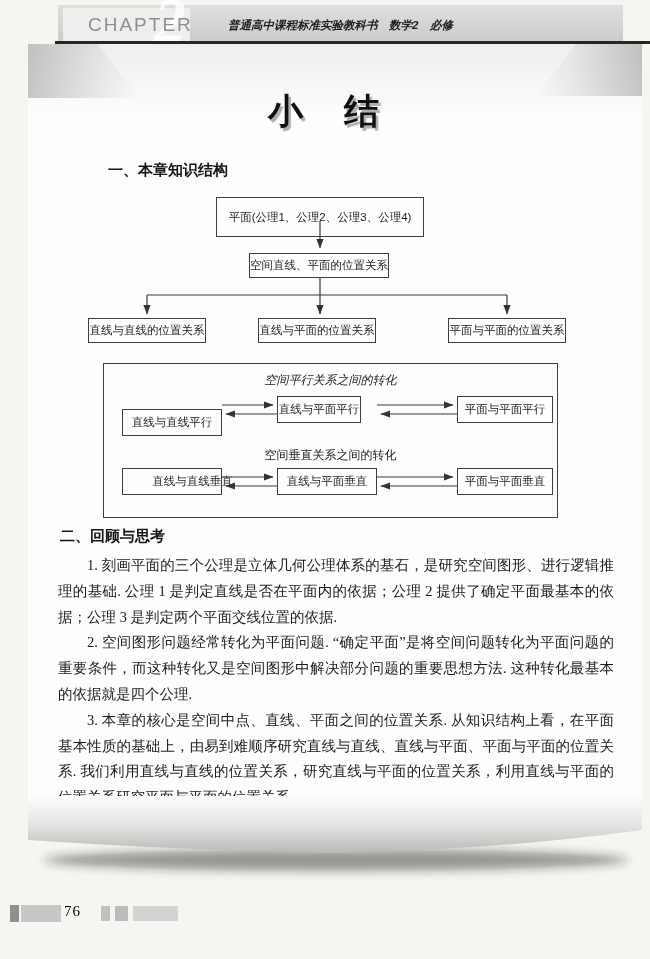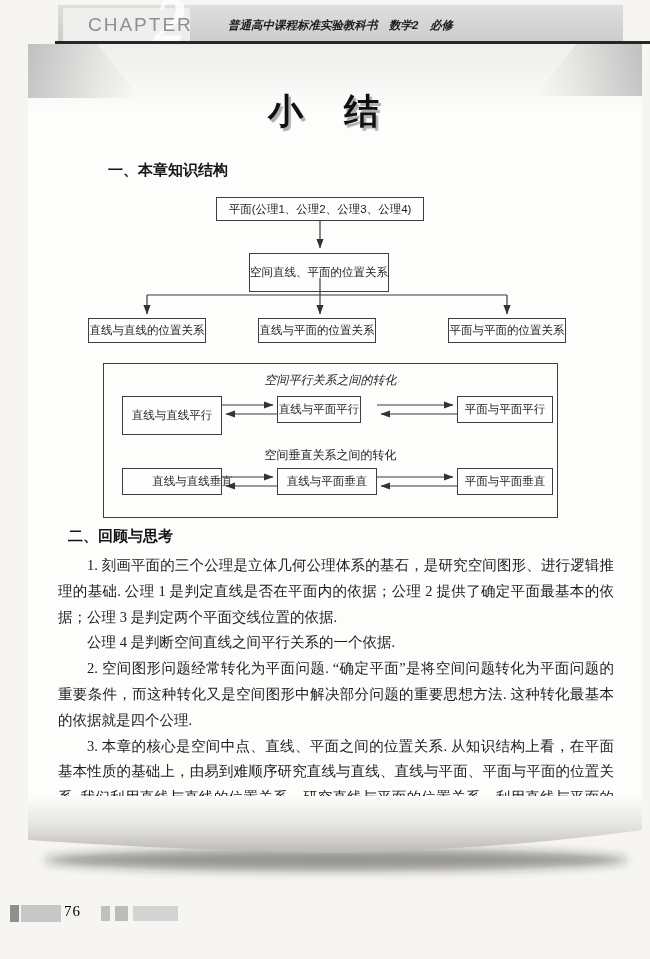--- a/index.html
+++ b/index.html
@@ -66,50 +66,50 @@
     position:absolute;font-size:15px;font-weight:bold;color:#141414;
   }
   .h-struct{left:64px;top:161px;margin-left:44px;}
   
   .fbox{
     position:absolute;box-sizing:border-box;
     border:1px solid #3e3e3e;background:#fefefe;
     display:flex;align-items:center;justify-content:center;
     font-size:11.5px;color:#1c1c1c;white-space:nowrap;
   }
-  .box-root   {left:216px;top:197px;width:208px;height:24px;}
-  .box-lvl2   {left:249px;top:253px;width:140px;height:39px;}
+  .box-root   {left:216px;top:197px;width:208px;height:40px;}
+  .box-lvl2   {left:249px;top:253px;width:140px;height:25px;}
   .box-rel1   {left:88px; top:318px;width:118px;height:25px;}
   .box-rel2   {left:258px;top:318px;width:118px;height:25px;}
   .box-rel3   {left:448px;top:318px;width:118px;height:25px;}
   .group-box{
     position:absolute;left:103px;top:363px;width:455px;height:155px;
     box-sizing:border-box;border:1px solid #3e3e3e;background:transparent;
   }
   .gtitle{
     position:absolute;left:103px;width:455px;text-align:center;
     font-size:12px;color:#1c1c1c;
   }
   .gtitle-par{top:372px;font-style:italic;}
   .gtitle-perp{top:447px;}
-  .box-par1 {left:122px;top:396px;width:100px;height:39px;}
+  .box-par1 {left:122px;top:409px;width:100px;height:27px;}
   .box-par2 {left:277px;top:396px;width:84px;height:27px;text-align:right;}
   .box-par3 {left:457px;top:396px;width:96px; height:27px;}
   .box-perp1{left:122px;top:468px;width:100px;height:27px;padding-left:41px;}
   .box-perp2{left:277px;top:468px;width:100px;height:27px;}
   .box-perp3{left:457px;top:468px;width:96px; height:27px;}
   .connector-svg{
     position:absolute;left:0;top:0;width:650px;height:959px;
     pointer-events:none;
   }
   
   .review{
     position:absolute;left:58px;top:527px;width:556px;
   }
-  .h-review{position:static;margin:0 0 7px 10px;}
+  .h-review{position:static;margin:0 0 7px 2px;}
   .review p{
     margin:0;font-family:"Liberation Serif", serif;
     font-size:14.5px;line-height:25.8px;color:#1b1b1b;
     text-align:justify;text-indent:2em;
   }
   
   .bottom-curl{position:absolute;left:28px;top:796px;width:614px;height:90px;}
   
   .footer-block{position:absolute;}
   .fb1{left:10px; top:905px;width:9px; height:17px;background:#8f8f8f;}
@@ -182,21 +182,20 @@
     <line x1="222" y1="477" x2="273" y2="477" marker-end="url(#arr)"></line>
     <line x1="277" y1="486" x2="226" y2="486" marker-end="url(#arr)"></line>
     <line x1="377" y1="477" x2="453" y2="477" marker-end="url(#arr)"></line>
     <line x1="457" y1="486" x2="381" y2="486" marker-end="url(#arr)"></line>
   </g>
 </svg>
 
 <div class="review">
   <div class="section-heading h-review">二、回顾与思考</div>
   <p>1. 刻画平面的三个公理是立体几何公理体系的基石，是研究空间图形、进行逻辑推理的基础. 公理 1 是判定直线是否在平面内的依据；公理 2 提供了确定平面最基本的依据；公理 3 是判定两个平面交线位置的依据.</p>
-  <p>公理 4 是判断空间直线之间平行关系的一个依据.</p>
   <p>2. 空间图形问题经常转化为平面问题. “确定平面”是将空间问题转化为平面问题的重要条件，而这种转化又是空间图形中解决部分问题的重要思想方法. 这种转化最基本的依据就是四个公理.</p>
   <p>3. 本章的核心是空间中点、直线、平面之间的位置关系. 从知识结构上看，在平面基本性质的基础上，由易到难顺序研究直线与直线、直线与平面、平面与平面的位置关系. 我们利用直线与直线的位置关系，研究直线与平面的位置关系，利用直线与平面的位置关系研究平面与平面的位置关系.</p>
 </div>
 
 <svg class="bottom-curl" viewBox="0 0 614 90">
   <defs>
     <linearGradient id="curlGrad" x1="0" y1="0" x2="0" y2="1">
       <stop offset="0" stop-color="#fdfdfc"></stop>
       <stop offset="0.55" stop-color="#e3e2e0"></stop>
       <stop offset="1" stop-color="#b9b8b6"></stop>

